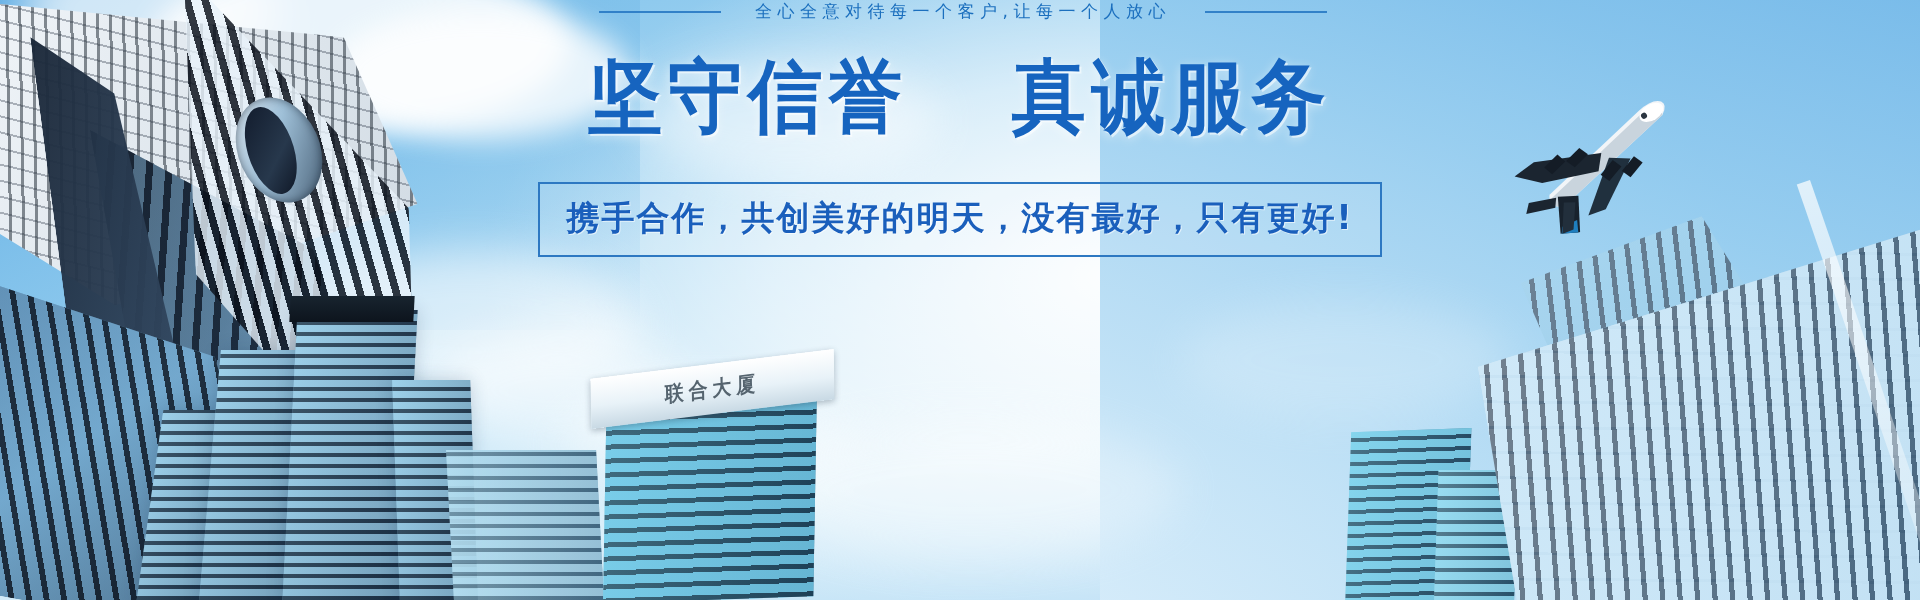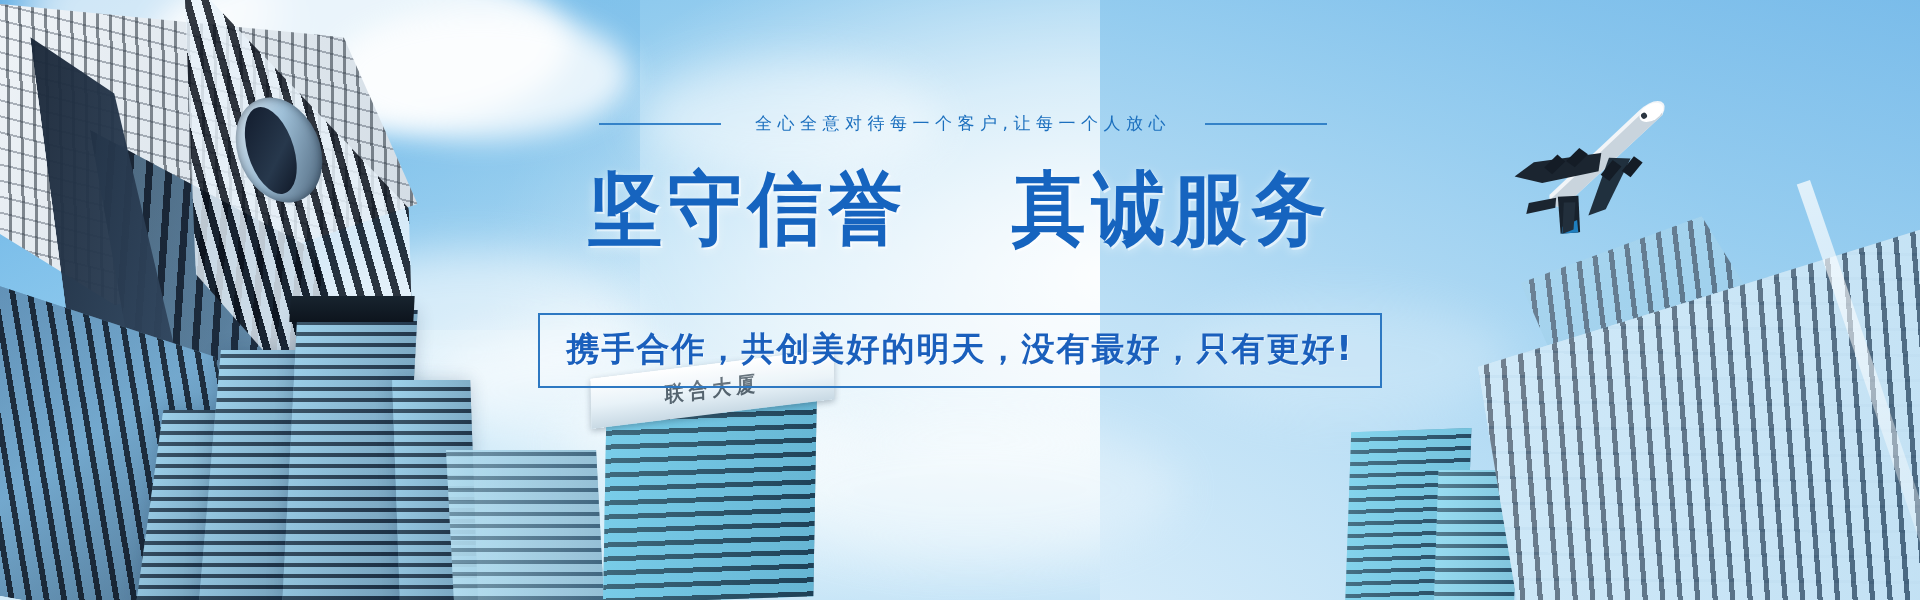--- a/index.html
+++ b/index.html
@@ -188,21 +188,20 @@
   
   .plane{
     position:absolute; left:1505px; top:70px; width:210px; height:160px;
     transform:rotate(-4deg);
   }
 
   
   .content{
     position:absolute; left:0; top:0; width:1920px; height:600px;
     display:flex; flex-direction:column; align-items:center;
-    padding-top:112px;
   }
 
   .tagline-row{
     display:flex; align-items:center; justify-content:center; gap:34px;
     margin-left:6px;
   }
   .rule{ width:122px; height:2px; background:#2a7bc4; opacity:.92; }
   .tagline{
     font-size:17px; letter-spacing:5.5px; color:#1b6fbe; white-space:nowrap;
     font-weight:500;
@@ -211,21 +210,21 @@
   .headline{
     margin-top:36px;
     font-size:74px; line-height:1; font-weight:800; color:#1664bf;
     letter-spacing:6px; white-space:nowrap;
     text-shadow:2px 2px 0 rgba(255,255,255,.55), 0 3px 10px rgba(255,255,255,.5);
     transform:scaleY(1.08);
   }
   .headline .gap{ display:inline-block; width:40px; }
 
   .subtitle-box{
-    margin-top:68px;
+    margin-top:49px;
     border:2px solid #2d78c2;
     padding:12px 26px 14px;
     background:rgba(255,255,255,.10);
   }
   .subtitle{
     font-size:33px; font-weight:700; color:#1a5fbc; letter-spacing:2px;
     white-space:nowrap;
     text-shadow:1px 1px 0 rgba(255,255,255,.6);
   }
 </style>

